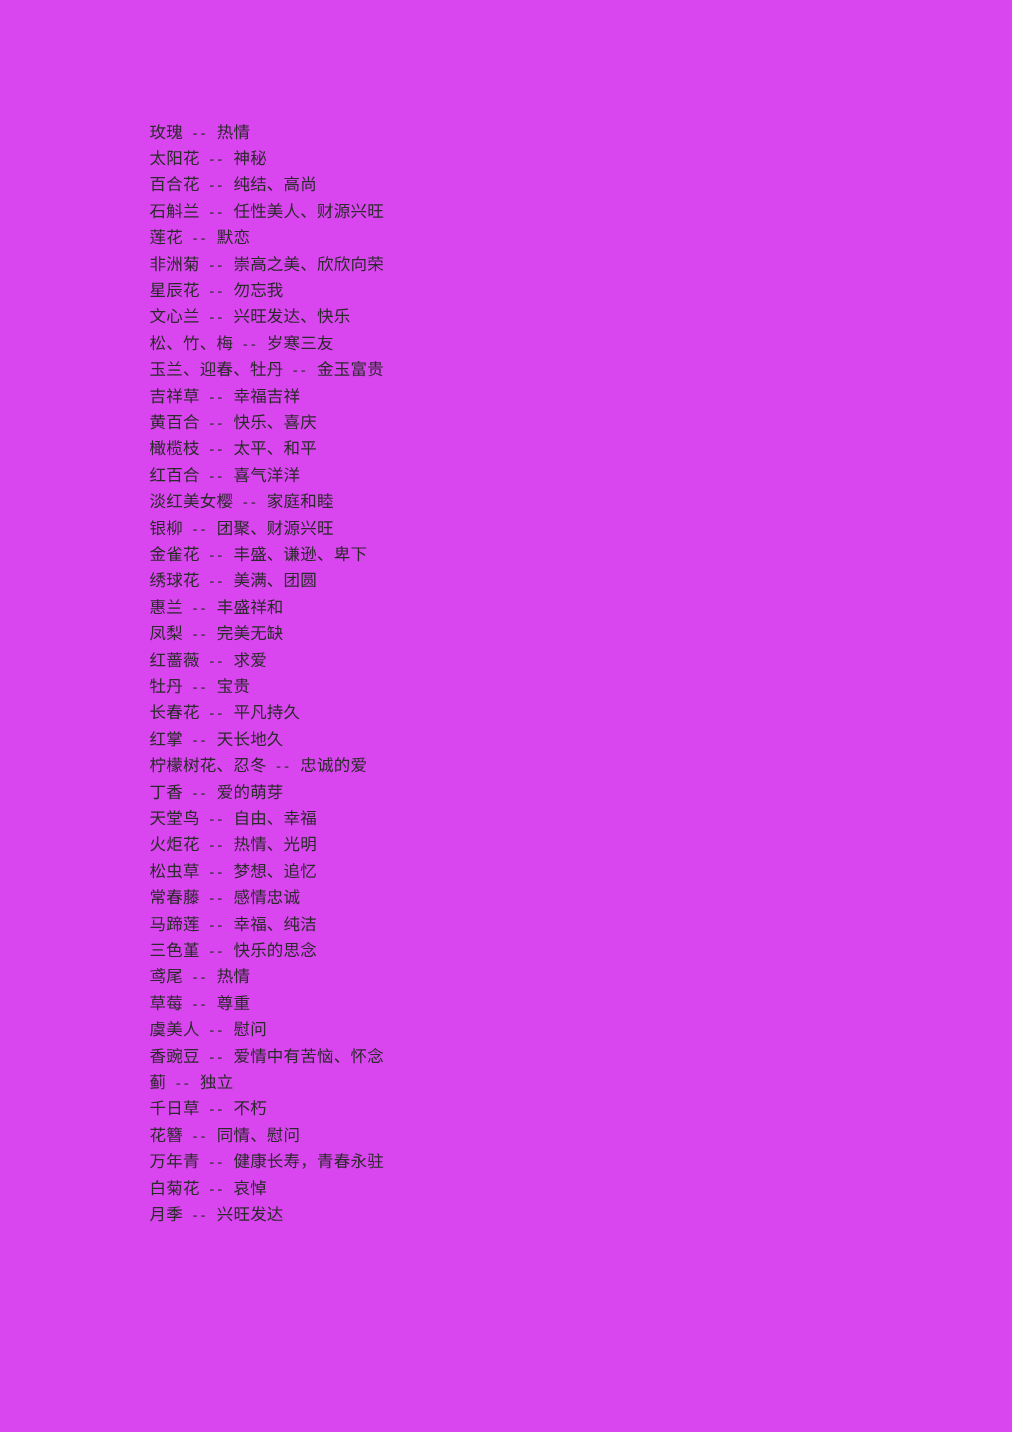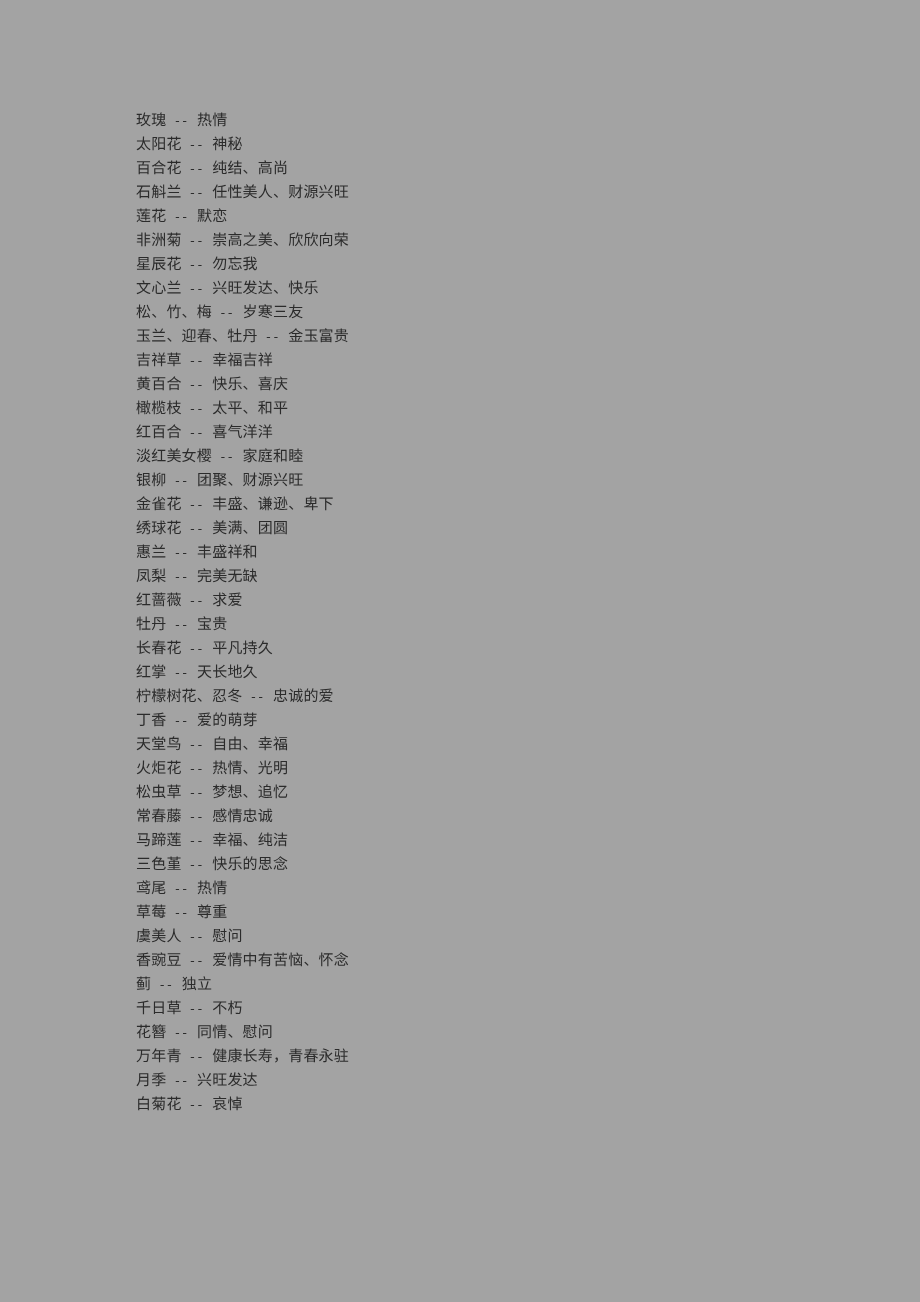--- a/index.html
+++ b/index.html
@@ -11,21 +11,21 @@
   body {
     width: 920px;
     height: 1302px;
     overflow: hidden;
     font-family: "DejaVu Sans", "Liberation Sans", sans-serif;
   }
   #page {
     position: relative;
     width: 920px;
     height: 1302px;
-    background: #a3a3a3;
+    background: #d946ef;
   }
   #flower-list {
     position: absolute;
     left: 136px;
     top: 108px;
     width: 700px;
     margin: 0;
     padding: 0;
     list-style: none;
   }
@@ -90,16 +90,16 @@
       <li class="flower-line"><span class="flower-name">马蹄莲</span> <span class="sep">--</span> <span class="flower-meaning">幸福、纯洁</span></li>
       <li class="flower-line"><span class="flower-name">三色堇</span> <span class="sep">--</span> <span class="flower-meaning">快乐的思念</span></li>
       <li class="flower-line"><span class="flower-name">鸢尾</span> <span class="sep">--</span> <span class="flower-meaning">热情</span></li>
       <li class="flower-line"><span class="flower-name">草莓</span> <span class="sep">--</span> <span class="flower-meaning">尊重</span></li>
       <li class="flower-line"><span class="flower-name">虞美人</span> <span class="sep">--</span> <span class="flower-meaning">慰问</span></li>
       <li class="flower-line"><span class="flower-name">香豌豆</span> <span class="sep">--</span> <span class="flower-meaning">爱情中有苦恼、怀念</span></li>
       <li class="flower-line"><span class="flower-name">蓟</span> <span class="sep">--</span> <span class="flower-meaning">独立</span></li>
       <li class="flower-line"><span class="flower-name">千日草</span> <span class="sep">--</span> <span class="flower-meaning">不朽</span></li>
       <li class="flower-line"><span class="flower-name">花簪</span> <span class="sep">--</span> <span class="flower-meaning">同情、慰问</span></li>
       <li class="flower-line"><span class="flower-name">万年青</span> <span class="sep">--</span> <span class="flower-meaning">健康长寿，青春永驻</span></li>
+      <li class="flower-line"><span class="flower-name">白菊花</span> <span class="sep">--</span> <span class="flower-meaning">哀悼</span></li>
       <li class="flower-line"><span class="flower-name">月季</span> <span class="sep">--</span> <span class="flower-meaning">兴旺发达</span></li>
-      <li class="flower-line"><span class="flower-name">白菊花</span> <span class="sep">--</span> <span class="flower-meaning">哀悼</span></li>
     </ul>
 </div>
 
 </body></html>

